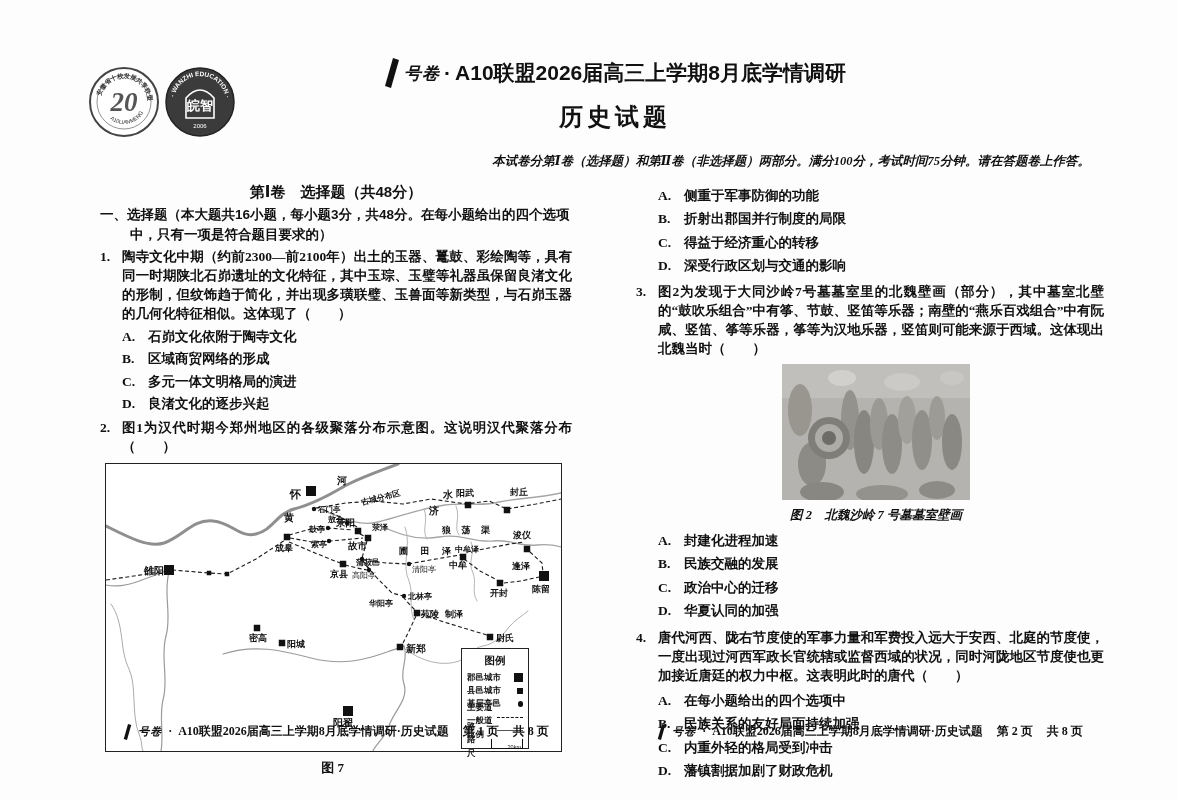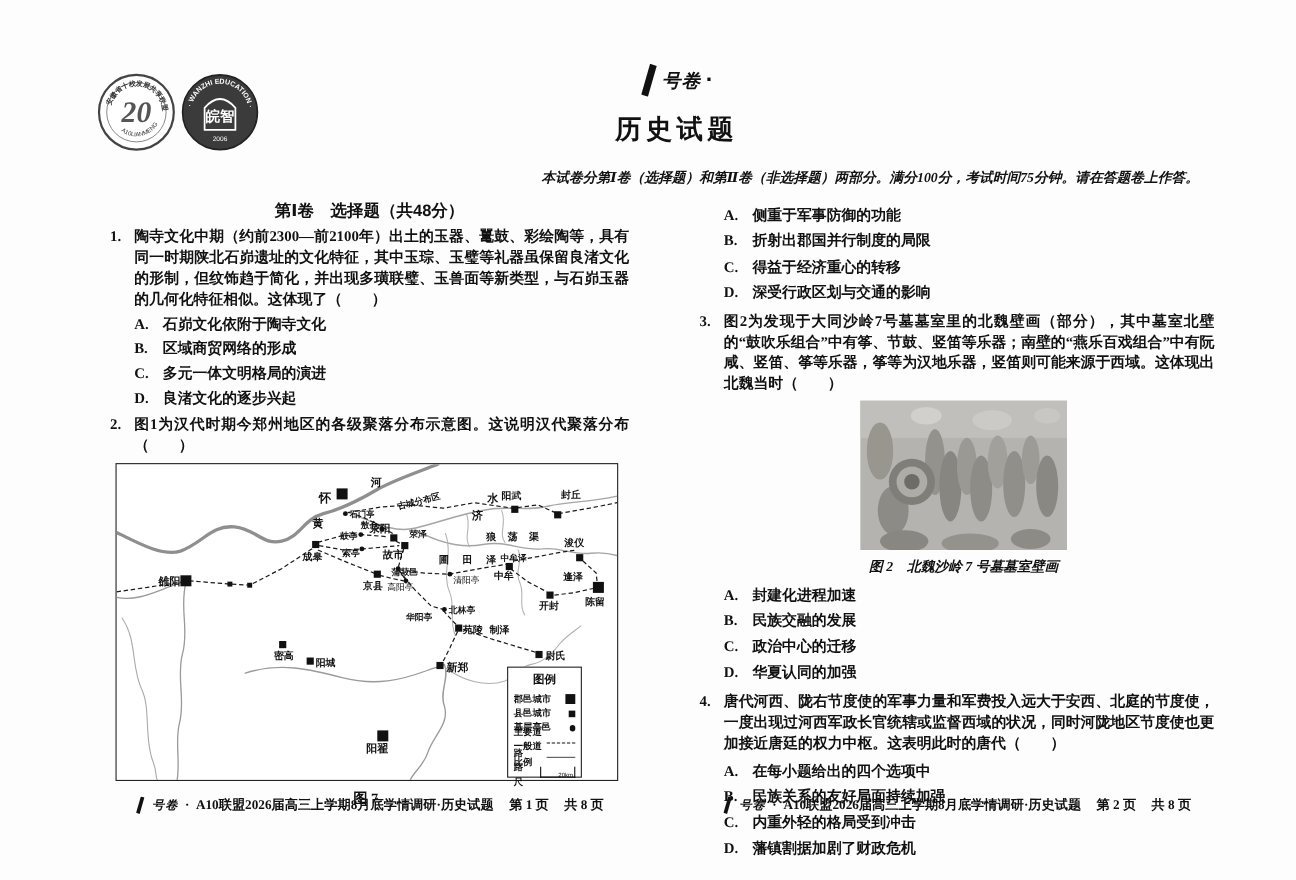--- a/index.html
+++ b/index.html
@@ -85,26 +85,28 @@
   <text x="36" y="44" text-anchor="middle" font-size="13" font-weight="bold" fill="#fff" font-family="Liberation Sans,sans-serif">皖智</text>
   <text x="36" y="62" text-anchor="middle" font-size="6" fill="#fff" font-family="Liberation Sans,sans-serif">2006</text>
 </svg>
 
 <div class="header-line">
   <svg width="16" height="30" viewBox="0 0 16 30">
     <polygon points="9,0 15,2 7,30 1,28" fill="#111"></polygon>
   </svg>
   <span class="brand-script">号卷</span>
   <span>·</span>
+  <span>A10联盟2026届高三上学期8月底学情调研</span>
 </div>
 <div class="subject-title">历史试题</div>
 <div class="exam-note">本试卷分第Ⅰ卷（选择题）和第Ⅱ卷（非选择题）两部分。满分100分，考试时间75分钟。请在答题卷上作答。</div>
 
 <div class="col" id="col-left">
   <div class="section-heading">第Ⅰ卷　选择题（共48分）</div>
+  <div class="instruction">一、选择题（本大题共16小题，每小题3分，共48分。在每小题给出的四个选项中，只有一项是符合题目要求的）</div>
 
   <div class="question">
     <span class="qnum">1.</span>
     <span class="qstem">陶寺文化中期（约前2300—前2100年）出土的玉器、鼍鼓、彩绘陶等，具有同一时期陕北石峁遗址的文化特征，其中玉琮、玉璧等礼器虽保留良渚文化的形制，但纹饰趋于简化，并出现多璜联璧、玉兽面等新类型，与石峁玉器的几何化特征相似。这体现了（　　）</span>
   </div>
   <div id="q1-options">
       <div class="opt">
         <span class="optlabel">A.</span>
         <span>石峁文化依附于陶寺文化</span>
       </div>

